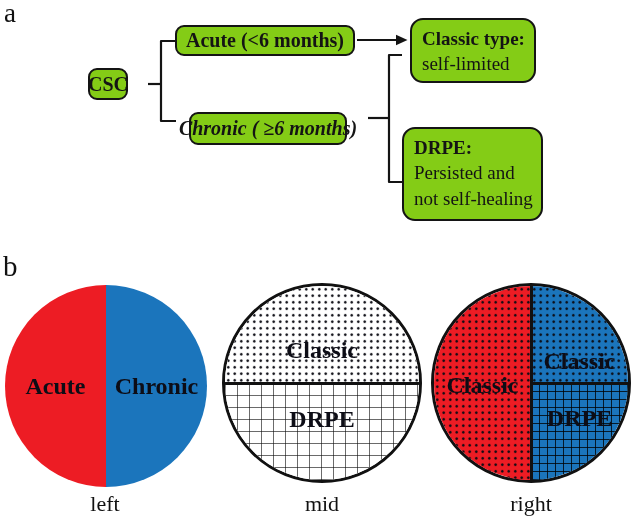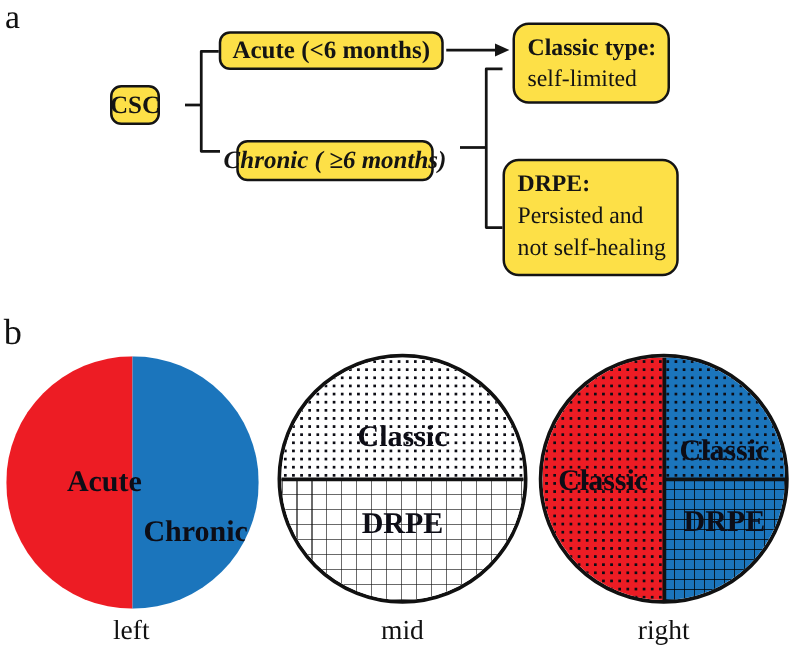--- a/index.html
+++ b/index.html
@@ -10,21 +10,21 @@
     position:relative; width:633px; height:518px; background:#fff; overflow:hidden;
     font-family:"Liberation Serif","DejaVu Serif",serif; color:var(--ink);
   }
   .panel-label{position:absolute; font-size:27px; line-height:1; color:#111;}
   #lbl-a{left:4px; top:0px;}
   #lbl-b{left:3px; top:252px; font-size:29px;}
 
   
   .connectors{position:absolute; left:0; top:0;}
   .node{
-    position:absolute; box-sizing:border-box; background:#fde047;
+    position:absolute; box-sizing:border-box; background:#84cc16;
     border:2.2px solid var(--ink); border-radius:9px;
     display:flex; align-items:center; justify-content:center;
     font-weight:bold; font-size:20px; white-space:nowrap; color:var(--ink);
   }
   .node.info{
     display:block; text-align:left; border-radius:13px;
     padding:6px 8px 0 10px; font-size:19px; line-height:1.33; white-space:normal;
   }
   .info .title{font-weight:bold;}
   .info .sub{font-weight:normal;}
@@ -72,22 +72,22 @@
   .divider{position:absolute; background:#111;}
   .div-h-full{left:0; width:100%; height:3px; top:calc(50% - 1.5px);}
   .div-v-full{top:0; height:100%; width:3px; left:calc(50% - 1.5px);}
   .div-h-right{left:50%; width:50%; height:3px; top:calc(50% - 1.5px);}
 
   .pie-label{
     position:absolute; display:block; text-align:center;
     font-weight:bold; font-size:24px; line-height:1; color:var(--label-ink);
   }
   
-  #pie-left .lab-acute{left:0; width:50%; top:calc(50% - 12px);margin-left:28px;}
-  #pie-left .lab-chronic{left:50%; width:50%; top:calc(50% - 12px);margin-top:40px;}
+  #pie-left .lab-acute{left:0; width:50%; top:calc(50% - 12px);}
+  #pie-left .lab-chronic{left:50%; width:50%; top:calc(50% - 12px);}
   
   #pie-mid .lab-classic{left:0; right:0; top:52px;}
   #pie-mid .lab-drpe{left:0; right:0; top:121px;}
   
   #pie-right .lab-classic-red{left:0; width:50%; top:87px;}
   #pie-right .lab-classic-blue{left:50%; width:50%; top:63px;}
   #pie-right .lab-drpe-blue{left:50%; width:50%; top:120px;}
 
   .caption{
     position:absolute; top:491px; width:100px; text-align:center;

